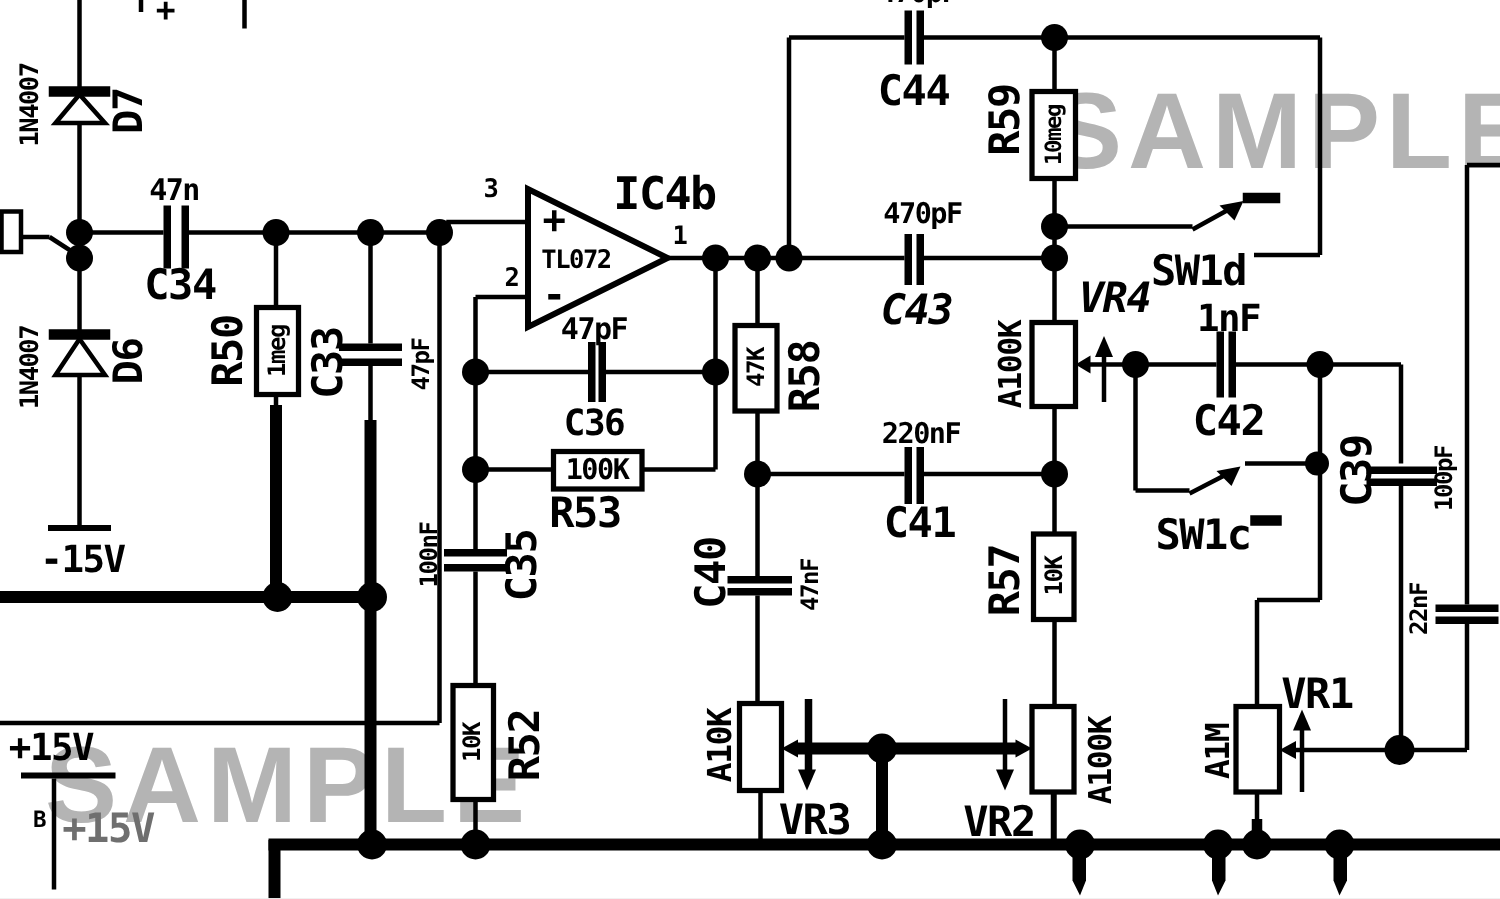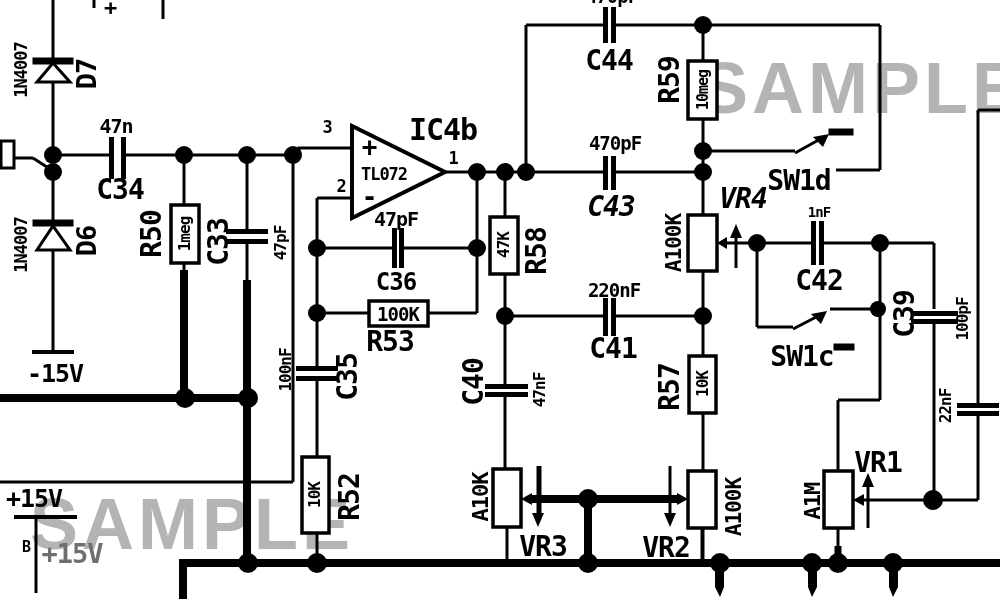--- a/index.html
+++ b/index.html
@@ -299,21 +299,21 @@
   <div class="lab" style="left:609px;top:61px;font-size:28px;">C44</div>
   <div class="lab rot" style="left:670px;top:80px;font-size:28px;">R59</div>
   <div class="lab rot" style="left:703px;top:90px;font-size:15px;">10meg</div>
   <div class="lab" style="left:799px;top:181px;font-size:28px;">SW1d</div>
 
   <div class="lab" style="left:743px;top:199px;font-size:28px;font-style:italic;">VR4</div>
   <div class="lab rot" style="left:674px;top:243px;font-size:21px;">A100K</div>
   <div class="lab rot" style="left:670px;top:387px;font-size:28px;">R57</div>
   <div class="lab rot" style="left:703px;top:384px;font-size:16px;">10K</div>
 
-  <div class="lab" style="left:819px;top:212px;font-size:14px;text-align:right;">1nF</div>
+  <div class="lab" style="left:819px;top:212px;font-size:25px;text-align:right;">1nF</div>
   <div class="lab" style="left:819px;top:281px;font-size:28px;">C42</div>
   <div class="lab" style="left:802px;top:357px;font-size:28px;">SW1c</div>
   <div class="lab rot" style="left:905px;top:314px;font-size:28px;">C39</div>
   <div class="lab rot" style="left:963px;top:319px;font-size:16px;">100pF</div>
   <div class="lab rot" style="left:946px;top:406px;font-size:16px;">22nF</div>
   <div class="lab" style="left:878px;top:463px;font-size:28px;">VR1</div>
   <div class="lab rot" style="left:813px;top:501px;font-size:22px;">A1M</div>
   <div class="lab" style="left:666px;top:548px;font-size:28px;text-align:right;">VR2</div>
   <div class="lab rot" style="left:734px;top:507px;font-size:21px;">A100K</div>
 

